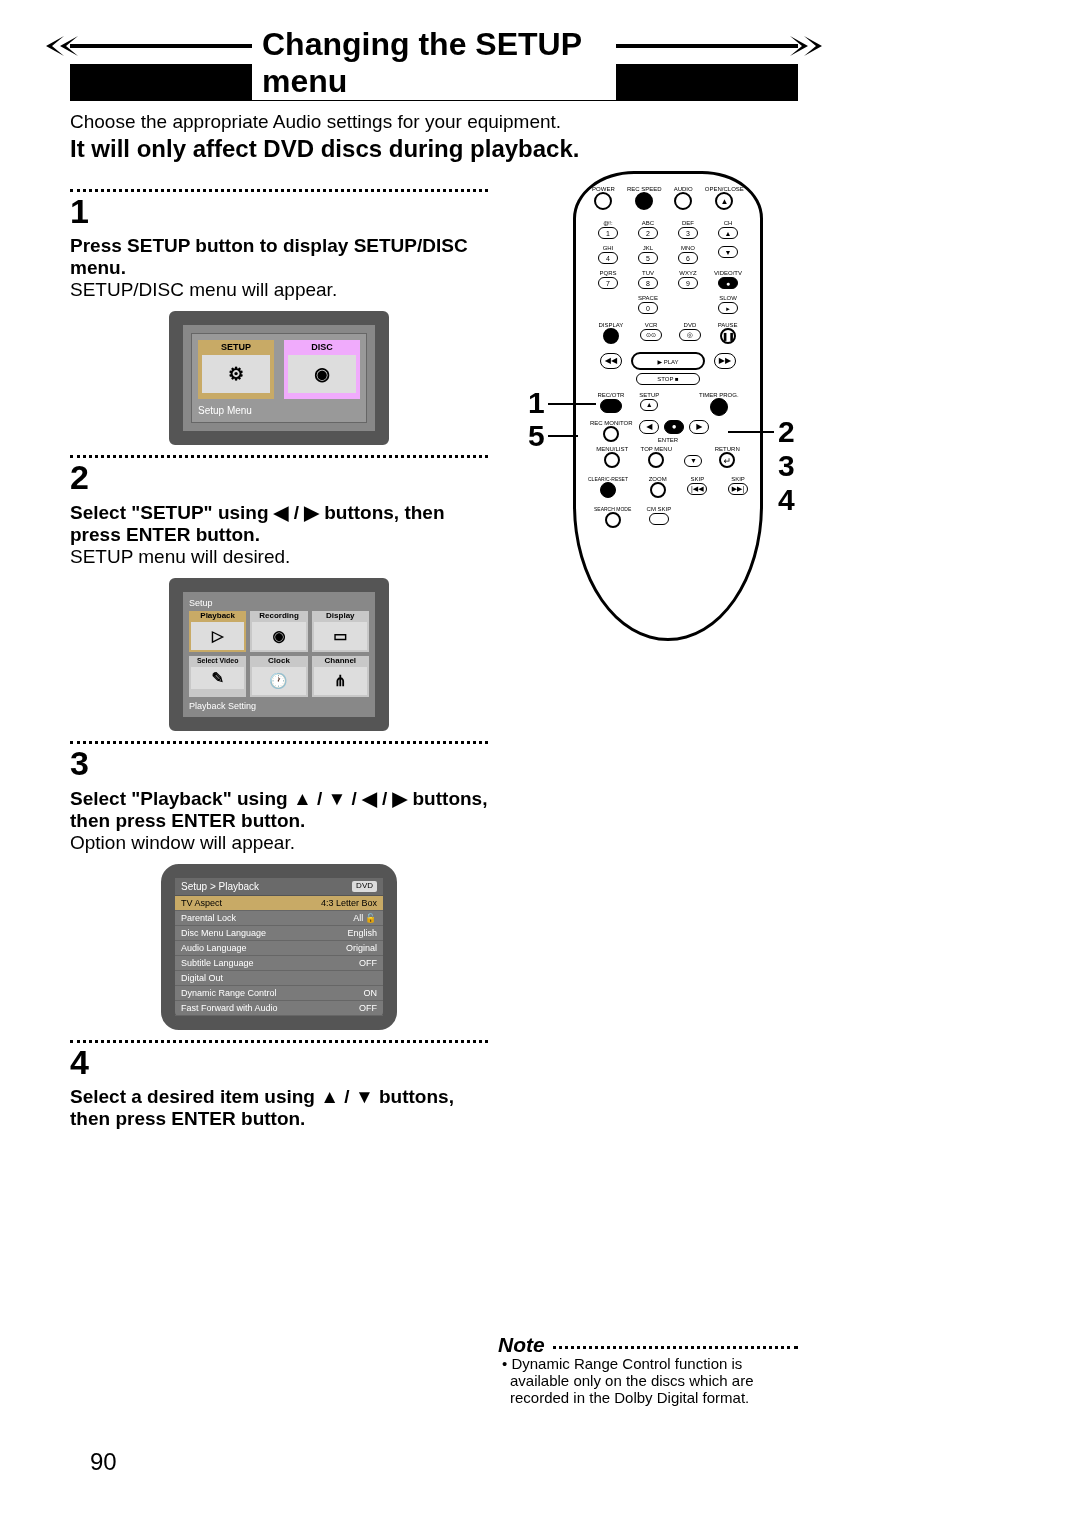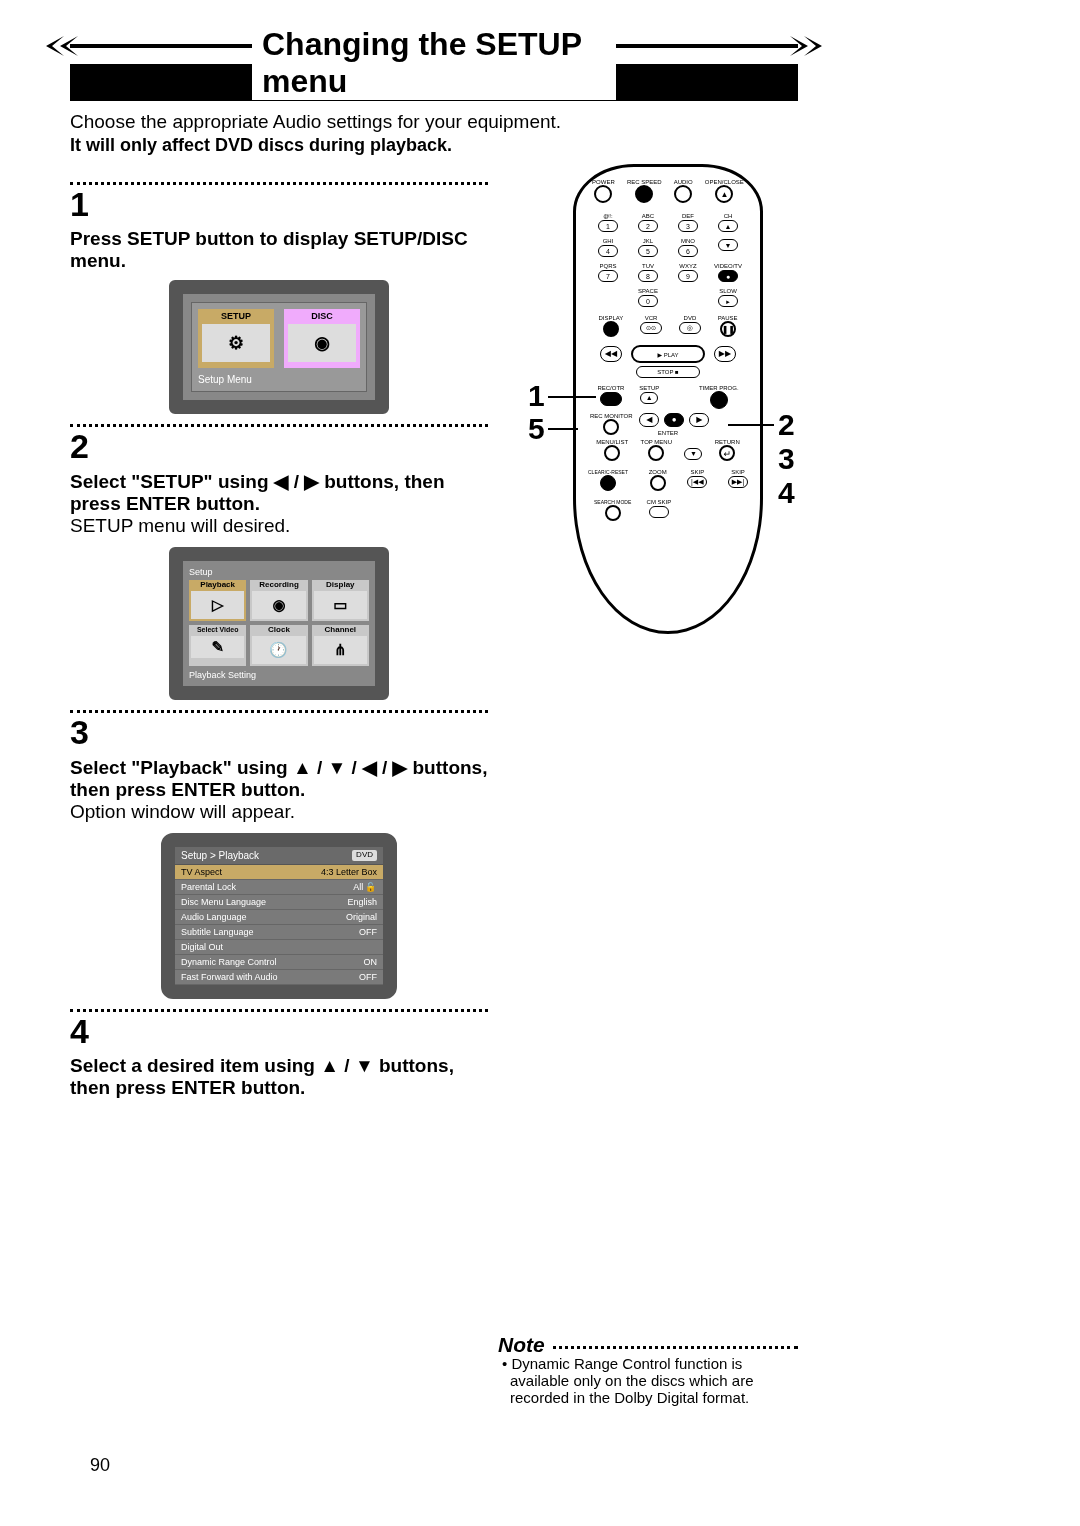--- a/index.html
+++ b/index.html
@@ -10,21 +10,21 @@
   .header-bar { position: relative; height: 32px; margin-bottom: 2px; }
   .header-line { position:absolute; top:14px; left:0; right:0; height:4px; background:#000; }
   .header-title { position:absolute; left:50%; top:-4px; transform:translateX(-50%); font-size:32px; font-weight:bold; background:#fff; padding:0 10px; }
   .header-decor-left, .header-decor-right { position:absolute; top:0; width:40px; height:32px; }
   .header-decor-left { left:-30px; }
   .header-decor-right { right:-30px; }
 
   .subheader { background:#000; color:#fff; text-align:center; font-size:26px; font-weight:bold; padding:2px 0 4px 0; margin: 0 -0px 10px -0px;}
 
   .intro { font-size:19px; margin-bottom:2px; }
-  .intro-bold { font-size:18px; font-weight:bold; margin-bottom: 18px; }
+  .intro-bold { font-size:24px; font-weight:bold; margin-bottom: 18px; }
 
   .content-row { display:flex; gap:40px; }
   .left-col { width: 560px; }
   .right-col { flex:1; position:relative; }
 
   .inset-box { border:2px solid #000; padding:8px 12px; font-size:21px; width: 490px; margin-bottom:20px; }
 
   .dotsep { border:none; border-top:3px dotted #000; margin:8px 0 4px 0; }
 
   .step-num { font-size:34px; font-weight:bold; margin-top:-4px; margin-bottom:4px; }
@@ -43,21 +43,21 @@
   .tvshot .caption { color:#fff; font-size:10px; margin-top:2px; text-align:left; }
 
   .tvshot2 { width:220px; margin:8px auto 10px auto; border:14px solid #555; border-radius:6px; background:#888; padding:6px; font-size:9px; }
   .tvshot2 .hdr { color:#fff; font-size:9px; margin-bottom:3px; }
   .tvshot2 .grid3 { display:flex; gap:4px; margin-bottom:4px; }
   .tvshot2 .cell { flex:1; background:#c8c8c8; text-align:center; font-weight:bold; font-size:8px; }
   .tvshot2 .cell.sel { background:#c8aa66; }
   .tvshot2 .cell .ic { height:28px; background:#ddd; margin:2px; display:flex; align-items:center; justify-content:center; font-size:15px; }
   .tvshot2 .foot { color:#fff; font-size:9px; }
 
-  .tvshot3 { width:236px; margin:8px auto 10px auto; border:14px solid #555; border-radius:12px; background:#7a7a7a; font-size:10px; color:#fff; }
+  .tvshot3 { width:236px; margin:8px auto 10px auto; border:14px solid #555; border-radius:18px; background:#7a7a7a; font-size:10px; color:#fff; }
   .tvshot3 .hdr { display:flex; justify-content:space-between; padding:3px 6px; background:#6a6a6a; border-bottom:1px solid #555;}
   .tvshot3 .hdr .badge { background:#ddd; color:#000; font-size:8px; padding:0 4px; border-radius:2px; }
   .tvshot3 .line { display:flex; justify-content:space-between; padding:2px 6px; border-bottom:1px solid #666; font-size:9px; }
   .tvshot3 .line.sel { background:#c8aa66; color:#000; }
 
   
   .remote-wrap { position:relative; width: 270px; margin-left:auto; margin-top:-10px;}
   .remote { width:190px; height:470px; border:3px solid #000; border-radius:90px 90px 140px 140px / 70px 70px 200px 200px; position:relative; margin-left:45px; background:#fff; }
   .remote .toprow { display:flex; justify-content:space-around; position:absolute; top:12px; left:10px; right:10px; }
   .remote .lbl { font-size:6px; text-align:center; }
@@ -71,21 +71,21 @@
   .remote .lowrow { position:absolute; left:12px; right:12px; display:flex; justify-content:space-between; font-size:6px; text-align:center; }
 
   .callout-num { position:absolute; font-size:30px; font-weight:bold; }
   .callout-line { position:absolute; background:#000; height:1.5px; }
 
   .note-box { position:absolute; bottom:120px; right:70px; width:300px; }
   .note-title { font-style:italic; font-weight:bold; font-size:21px; position:relative; display:inline-block; padding-right:6px; background:#fff; z-index:2;}
   .note-dots { border-top:3px dotted #000; margin-top:-11px; margin-bottom:6px;}
   .note-body { font-size:15px; padding-left:4px; text-indent:-8px; margin-left:8px;}
 
-  .pagenum { position:absolute; bottom:50px; left:90px; font-size:18px; }
+  .pagenum { position:absolute; bottom:50px; left:90px; font-size:24px; }
 </style>
 </head>
 <body>
 
 <div class="page">
 
   <div class="header-bar">
     <svg class="header-decor-left" viewBox="0 0 40 32">
         <path d="M38 6 L20 16 L38 26 L26 16 Z M24 6 L6 16 L24 26 L12 16 Z" fill="#000"></path>
       </svg>
@@ -100,20 +100,21 @@
   <div class="intro">Choose the appropriate Audio settings for your equipment.</div>
   <div class="intro-bold">It will only affect DVD discs during playback.</div>
 
   <div class="content-row">
     <div class="left-col">
 
       <hr class="dotsep">
 
       <div class="step-num">1</div>
       <div class="step-bold">Press SETUP button to display SETUP/DISC menu.</div>
+      <div class="step-body">SETUP/DISC menu will appear.</div>
       <div class="tvshot">
         <div class="tvshot-inner">
           <div class="row2">
             <div class="tile sel">
                 <div>SETUP</div>
                 <div class="iconbox">⚙</div>
               </div>
             <div class="tile">
                 <div>DISC</div>
                 <div class="iconbox">◉</div>

